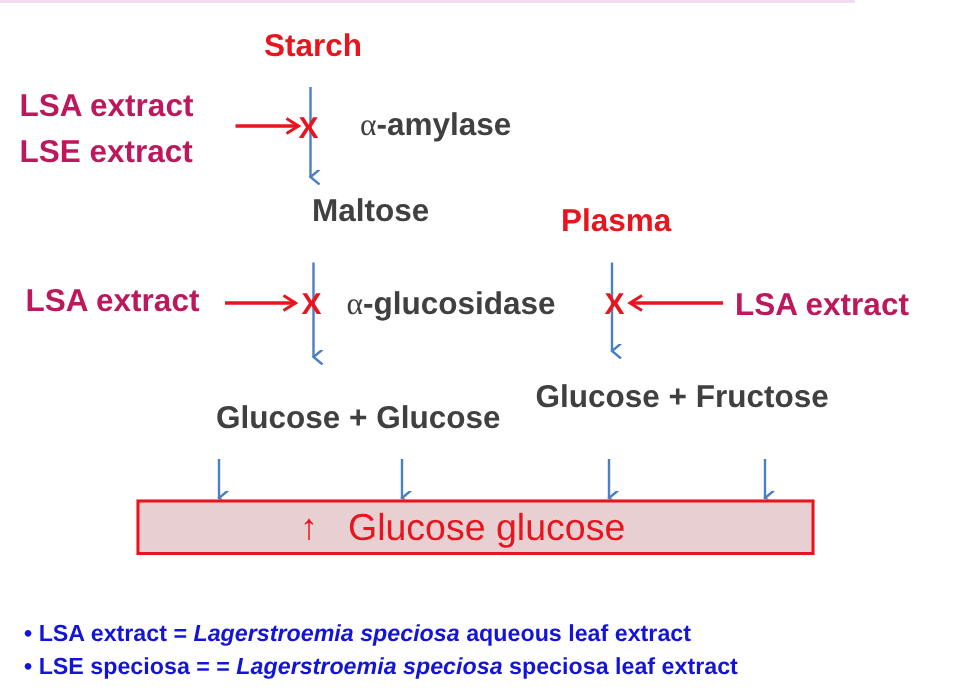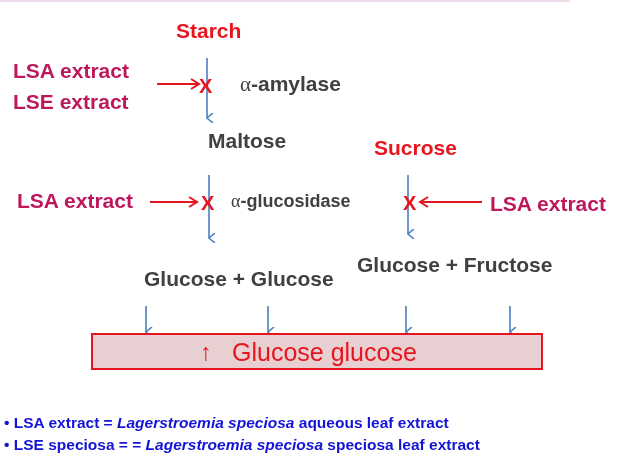--- a/index.html
+++ b/index.html
@@ -13,21 +13,21 @@
   .red { color: #e8141e; }
   .black { color: #404040; }
   .title-u { text-decoration-thickness: 2px; text-underline-offset: 3px; }
   svg.diag { position: absolute; left: 0; top: 0; }
   .plasma-box {
     position: absolute; left: 91px; top: 333px; width: 452px; height: 37px;
     background: #e8cfd1; border: 2px solid #e8141e; box-sizing: border-box;
   }
   .plasma-text { position: absolute; left: 232px; top: 340px; font-size: 25px; font-weight: normal; }
   .plasma-up { position: absolute; left: 200px; top: 338px; font-size: 24px; color: #e8141e; }
-  .footer { position: absolute; left: 4px; font-size: 15.5px; font-weight: bold; color: #1414d8; white-space: nowrap; text-align: center; }
+  .footer { position: absolute; left: 16px; font-size: 15.5px; font-weight: bold; color: #1414d8; white-space: nowrap; text-align: center; }
   .footer i { font-style: italic; }
   .alpha { font-family: "Liberation Serif", serif; font-weight: normal; }
 </style>
 </head>
 <body>
 
 <div class="top-band"></div>
 
 <svg class="diag" width="640" height="460">
   <defs>
@@ -50,28 +50,28 @@
   <line x1="406" y1="306" x2="406" y2="332" stroke="#4a7fc1" stroke-width="1.6" marker-end="url(#bh)"></line>
   <line x1="510" y1="306" x2="510" y2="332" stroke="#4a7fc1" stroke-width="1.6" marker-end="url(#bh)"></line>
 
   <line x1="157" y1="84" x2="199" y2="84" stroke="#e8141e" stroke-width="2.2" marker-end="url(#rh)"></line>
   <line x1="150" y1="202" x2="197" y2="202" stroke="#e8141e" stroke-width="2.2" marker-end="url(#rh)"></line>
   <line x1="482" y1="202" x2="420" y2="202" stroke="#e8141e" stroke-width="2.2" marker-end="url(#rh)"></line>
 </svg>
 
 <div class="lbl red title-u" style="left:176px; top:20px; font-size:21px;">Starch</div>
 <div class="lbl black" style="left:183px; top:130px; font-size:21px;margin-left:25px;">Maltose</div>
-<div class="lbl red title-u" style="left:374px; top:137px; font-size:21px;">Sucrose</div>
+<div class="lbl red title-u" style="left:374px; top:137px; font-size:21px;">Plasma</div>
 <div class="lbl black" style="left:108px; top:268px; font-size:21px;margin-left:36px;">Glucose + Glucose</div>
 <div class="lbl black" style="left:357px; top:254px; font-size:21px;">Glucose + Fructose</div>
 
 <div class="lbl black" style="left:240px; top:73px; font-size:21px;">
   <span class="alpha">α</span><span>-amylase</span>
 </div>
-<div class="lbl black" style="left:231px; top:192px; font-size:18px;">
+<div class="lbl black" style="left:231px; top:192px; font-size:21px;">
   <span class="alpha">α</span><span>-glucosidase</span>
 </div>
 
 <div class="lbl blue" style="left:13px; top:60px; font-size:21px;">LSA extract</div>
 <div class="lbl blue" style="left:13px; top:91px; font-size:21px;">LSE extract</div>
 <div class="lbl blue" style="left:17px; top:190px; font-size:21px;">LSA extract</div>
 <div class="lbl blue" style="left:490px; top:193px; font-size:21px;">LSA extract</div>
 
 <div class="lbl red" style="left:199px; top:76px; font-size:20px;">X</div>
 <div class="lbl red" style="left:201px; top:193px; font-size:20px;">X</div>

